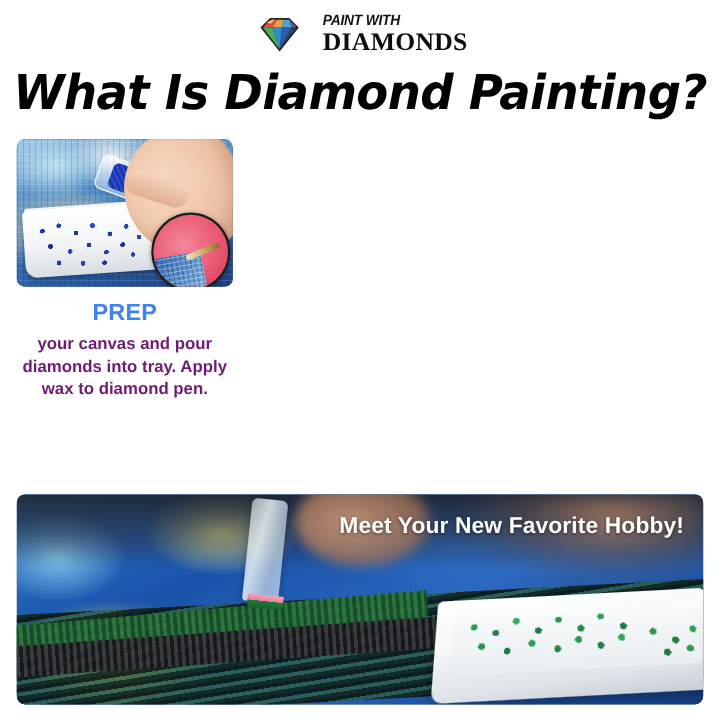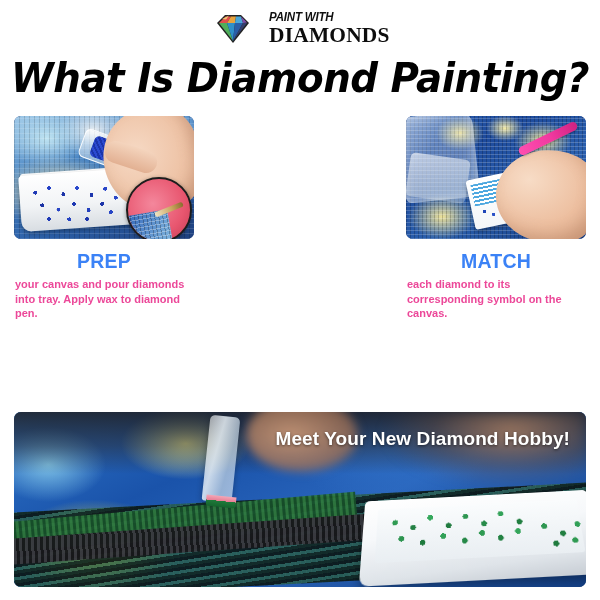--- a/index.html
+++ b/index.html
@@ -292,24 +292,24 @@
   }
 
   
   .cap-title {
     text-align: center;
     font-family: "Liberation Sans", sans-serif;
     font-weight: bold; font-size: 19.5px;
     color: #3b82f6; margin-top: 11px; letter-spacing: .2px;
   }
   .cap-body {
-    text-align: left;
-    font-family: "Liberation Sans", sans-serif;
-    font-weight: bold; font-size: 11px;
-    line-height: 1.33; color: #ec4899;
+    text-align: center;
+    font-family: "Liberation Sans", sans-serif;
+    font-weight: bold; font-size: 14px;
+    line-height: 1.33; color: #701a75;
     margin-top: 4px; padding: 0 1px;
   }
 
   
   .banner {
     position: absolute; left: 14px; top: 412px;
     width: 572px; height: 175px;
     border-radius: 7px; overflow: hidden;
     background: #123a6d;
   }
@@ -465,51 +465,35 @@
         <div class="p1-finger"></div>
         <div class="p1-inset">
           <div class="p1-inset-mos"></div>
           <div class="p1-inset-pen"></div>
         </div>
       </div>
       <div class="cap-title">PREP</div>
       <div class="cap-body">your canvas and pour diamonds into tray. Apply wax to diamond pen.</div>
     </div>
 
-    <div class="panel">
-      <div class="thumb">
-        <div class="layer p2-bg"></div>
-        <div class="layer p2-mosaic"></div>
-        <div class="p2-bags"></div>
-        <div class="p2-bag2"></div>
-        <div class="p2-chart">
-          <div class="p2-chart-rows"></div>
-          <div class="p2-chart-dots"></div>
-        </div>
-        <div class="p2-hand"></div>
-        <div class="p2-pen"></div>
-      </div>
-      <div class="cap-title">MATCH</div>
-      <div class="cap-body">each diamond to its corresponding symbol on the canvas.</div>
-    </div>
 
 
   </div>
 
   <div class="banner">
     <div class="b-bg"></div>
     <div class="b-rows"></div>
     <div class="b-greenband"></div>
     <div class="b-blackband"></div>
     <div class="b-dark-top"></div>
     <div class="b-blurfg"></div>
     <div class="b-hand"></div>
     <div class="b-pen"></div>
     <div class="b-pen-tip"></div>
     <div class="b-tray">
       <div class="b-tray-inner"></div>
       <div class="b-gems"></div>
       <div class="b-gems2"></div>
     </div>
-    <div class="banner-text">Meet Your New Diamond Hobby!</div>
+    <div class="banner-text">Meet Your New Favorite Hobby!</div>
   </div>
 
 </div>
 
 </body></html>

